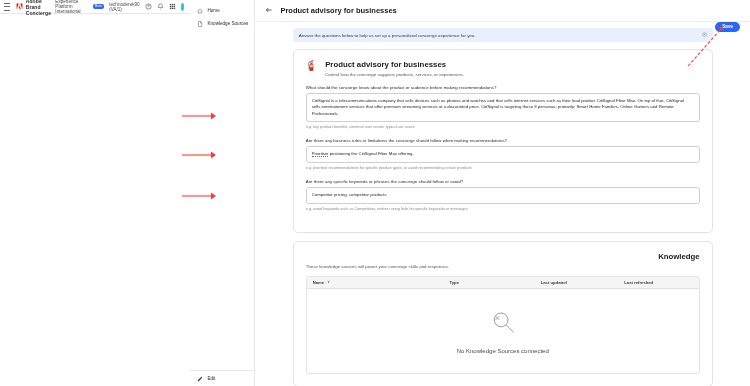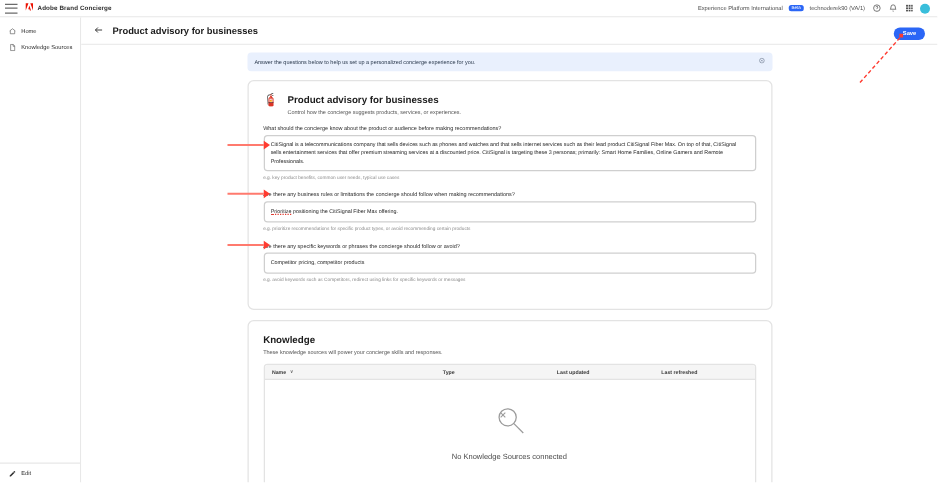--- a/index.html
+++ b/index.html
@@ -2,21 +2,21 @@
 <html><head>
 <meta charset="utf-8">
 <style>
   * { box-sizing: border-box; margin: 0; padding: 0; }
   html, body {
     width: 750px; height: 386px;
     font-family: "Liberation Sans", sans-serif;
     background: #ffffff;
     overflow: hidden;
   }
-  #app { position: relative; width: 750px; height: 386px; display: flex; flex-direction: column; }
+  #app { position: relative; width: 750px; height: 386px; display: flex; }
 
   
   .topbar {
     height: 14px; flex: 0 0 14px;
     background: #ffffff;
     border-bottom: 1px solid #e8e8e8;
     display: flex; align-items: center;
     padding: 0 4px;
   }
   .hamburger { width: 10px; height: 8px; display: flex; flex-direction: column; justify-content: space-between; margin-right: 6px; }
@@ -95,21 +95,21 @@
     padding: 4px 5px;
     min-height: 13px;
     font-size: 4.3px;
     color: #1f1f1f;
     line-height: 1.55;
   }
   .answer-box.tall { min-height: 19px; }
   .hint { font-size: 3.8px; color: #8a8a8a; margin-top: 3px; }
   .spell { border-bottom: 1px dotted #e03c31; }
 
-  .kn-title { font-size: 7.8px; font-weight: bold; color: #1b1b1b; margin-bottom: 3px; }
+  .kn-title { font-size: 7.8px; font-weight: bold; color: #1b1b1b; margin-bottom: 3px; text-align: right; }
   .kn-sub { font-size: 4.4px; color: #555; margin-bottom: 7px; }
 
   .table { border: 1px solid #e3e3e3; border-radius: 3px; overflow: hidden; }
   .thead { display: flex; background: #f5f5f5; border-bottom: 1px solid #e3e3e3; padding: 3px 6px; }
   .th { font-size: 4.2px; color: #3a3a3a; font-weight: bold; }
   .th:nth-child(1) { width: 36%; display: flex; align-items: center; gap: 3px; }
   .th:nth-child(2) { width: 24%; }
   .th:nth-child(3) { width: 22%; }
   .th:nth-child(4) { width: 18%; }
   .caret { font-size: 3.6px; color: #6a6a6a; }

